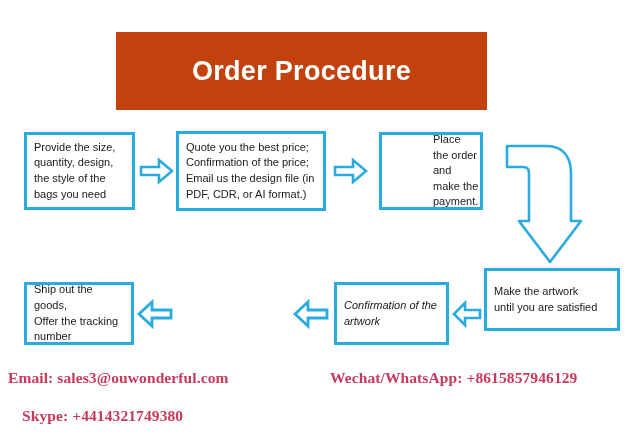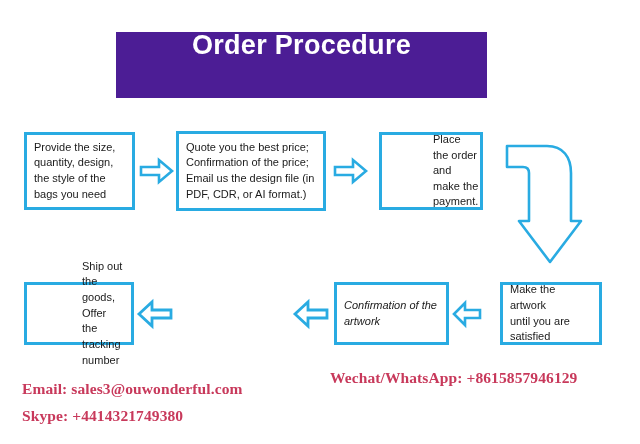--- a/index.html
+++ b/index.html
@@ -8,23 +8,23 @@
     background:#ffffff;
     font-family:"Liberation Sans", sans-serif;
     overflow:hidden;
     position:relative;
   }
   #stage{position:relative;width:640px;height:444px;}
 
   
   .title-banner{
     position:absolute;
-    left:116px;top:32px;width:371px;height:66px;
-    background:#4c1d95;
-    display:flex;justify-content:center;
+    left:116px;top:32px;width:371px;height:78px;
+    background:#c2410c;
+    display:flex;align-items:center;justify-content:center;
   }
   .title-banner .title-text{
     color:#ffffff;
     font-size:27px;
     font-weight:bold;
     letter-spacing:.3px;
     line-height:1;
   }
 
   
@@ -111,33 +111,33 @@
                L76 78
                L45 119
                L14 78
                L24 78
                L24 30
                C24 26 22 24 18 24
                L2 24 Z" fill="none" stroke="#29abe2" stroke-width="2.6" stroke-linejoin="round"></path>
     </svg>
   </div>
 
-  <div class="flow-box" style="left:24px;top:282px;width:110px;height:63px;padding-left:48px;">
+  <div class="flow-box" style="left:24px;top:282px;width:110px;height:63px;">
     <span class="box-text">Ship out the goods,
 Offer the tracking
 number</span>
   </div>
 
 
   <div class="flow-box" style="left:334px;top:282px;width:115px;height:63px;font-style:italic;">
     <span class="box-text">Confirmation of the
 artwork</span>
   </div>
 
-  <div class="flow-box" style="left:484px;top:282px;width:102px;height:63px;margin-left:16px;">
+  <div class="flow-box" style="left:484px;top:268px;width:136px;height:63px;">
     <span class="box-text">Make the artwork
 until you are satisfied</span>
   </div>
 
   <div class="arrow" style="left:138px;top:300px;">
     <svg width="34" height="28" viewBox="0 0 34 28">
       <path d="M33 10 L14 10 L14 2 L1 14 L14 26 L14 18 L33 18 Z" fill="none" stroke="#29abe2" stroke-width="2.8" stroke-linejoin="miter"></path>
     </svg>
   </div>
 
@@ -146,19 +146,19 @@
       <path d="M33 10 L14 10 L14 2 L1 14 L14 26 L14 18 L33 18 Z" fill="none" stroke="#29abe2" stroke-width="2.8" stroke-linejoin="miter"></path>
     </svg>
   </div>
 
   <div class="arrow" style="left:453px;top:301px;">
     <svg width="28" height="26" viewBox="0 0 28 26">
       <path d="M27 9 L12 9 L12 2 L1 13 L12 24 L12 17 L27 17 Z" fill="none" stroke="#29abe2" stroke-width="2.6" stroke-linejoin="miter"></path>
     </svg>
   </div>
 
-  <div class="contact" style="left:22px;top:369px;margin-top:11px;">Email: sales3@ouwonderful.com</div>
+  <div class="contact" style="left:8px;top:369px;">Email: sales3@ouwonderful.com</div>
 
   <div class="contact" style="left:322px;top:369px;margin-left:8px;">Wechat/WhatsApp: +8615857946129</div>
 
   <div class="contact" style="left:22px;top:407px;">Skype: +4414321749380</div>
 
 </div>
 
 </body></html>

